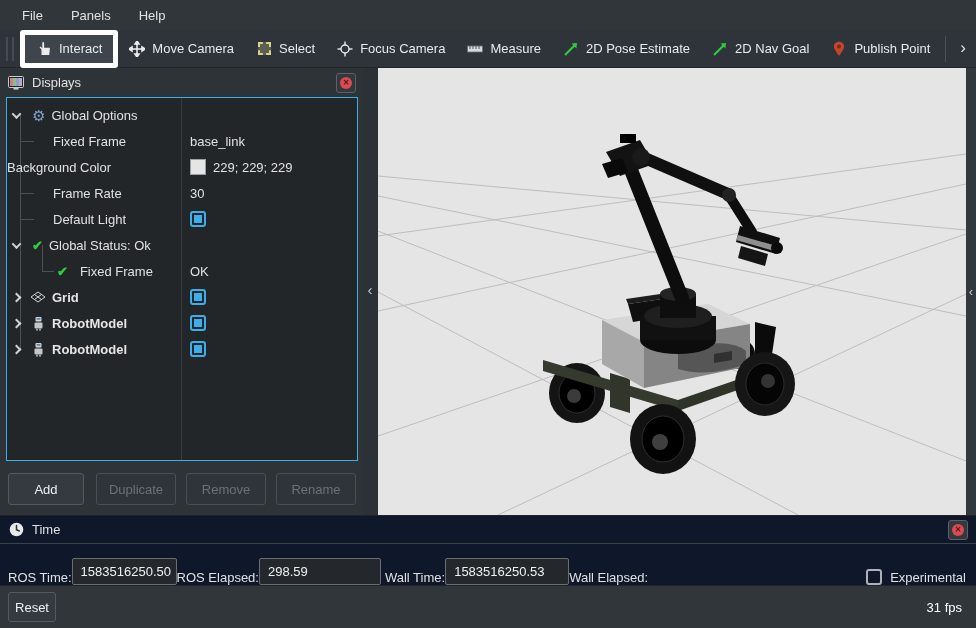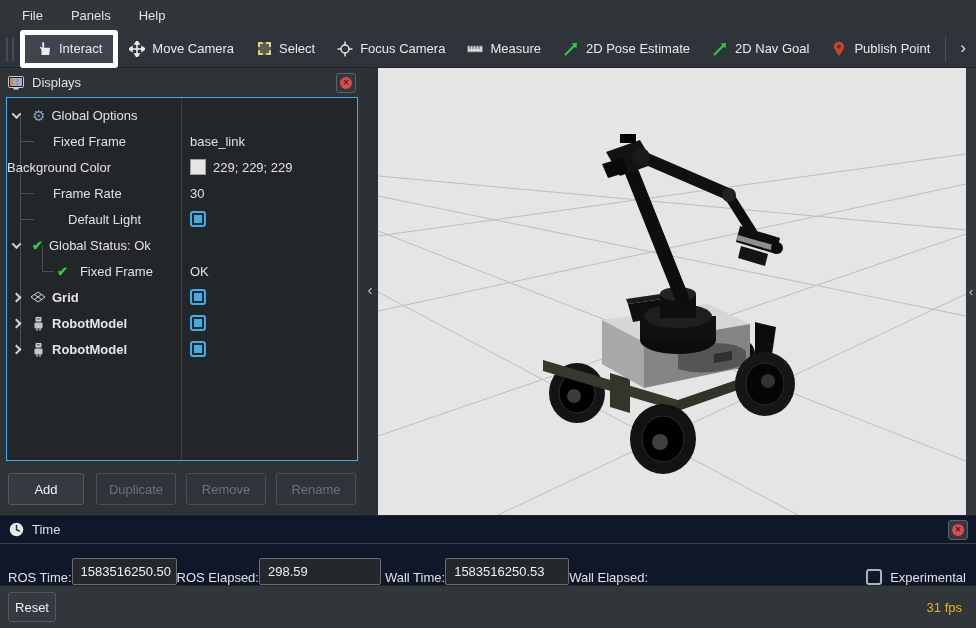--- a/index.html
+++ b/index.html
@@ -71,21 +71,21 @@
   .time-title { flex:1; }
   .time-fields { height:41px; display:flex; align-items:flex-end; padding:0 10px 0 8px; gap:0; }
   .tf-label { white-space:nowrap; }
   .tf-input { height:27px; background:#24282c; border:1px solid #6a6e73; border-radius:2px; color:#eef0f1; padding:0 8px; display:flex; align-items:center; }
   .exp { margin-left:auto; display:flex; align-items:center; gap:8px; }
   .exp-box { width:16px; height:16px; border:2px solid #aeb2b6; border-radius:3px; background:transparent; }
 
   
   .statusbar { height:43px; background:#31363b; border-top:1px solid #202429; display:flex; align-items:center; padding:0 14px 0 8px; }
   .btn.reset { width:48px; height:30px; }
-  .fps { margin-left:auto; color:#eab308; }
+  .fps { margin-left:auto; color:#ffffff; }
 </style>
 </head>
 <body>
 
 <div class="app">
 
   <div class="menubar">
     <div class="menu-item">File</div>
     <div class="menu-item">Panels</div>
     <div class="menu-item">Help</div>
@@ -248,21 +248,21 @@
           <div class="trow">
             <div class="tlabel" style="padding-left:46px;">
                 <span>Frame Rate</span>
               </div>
             <div class="tvalue">
                 <span>30</span>
               </div>
           </div>
 
           <div class="trow">
-            <div class="tlabel" style="padding-left:61px;">
+            <div class="tlabel" style="padding-left:46px;">
                 <span>Default Light</span>
               </div>
             <div class="tvalue">
                 <span class="cbx">
                   <span class="fill"></span>
                 </span>
               </div>
           </div>
 
           <div class="trow">

